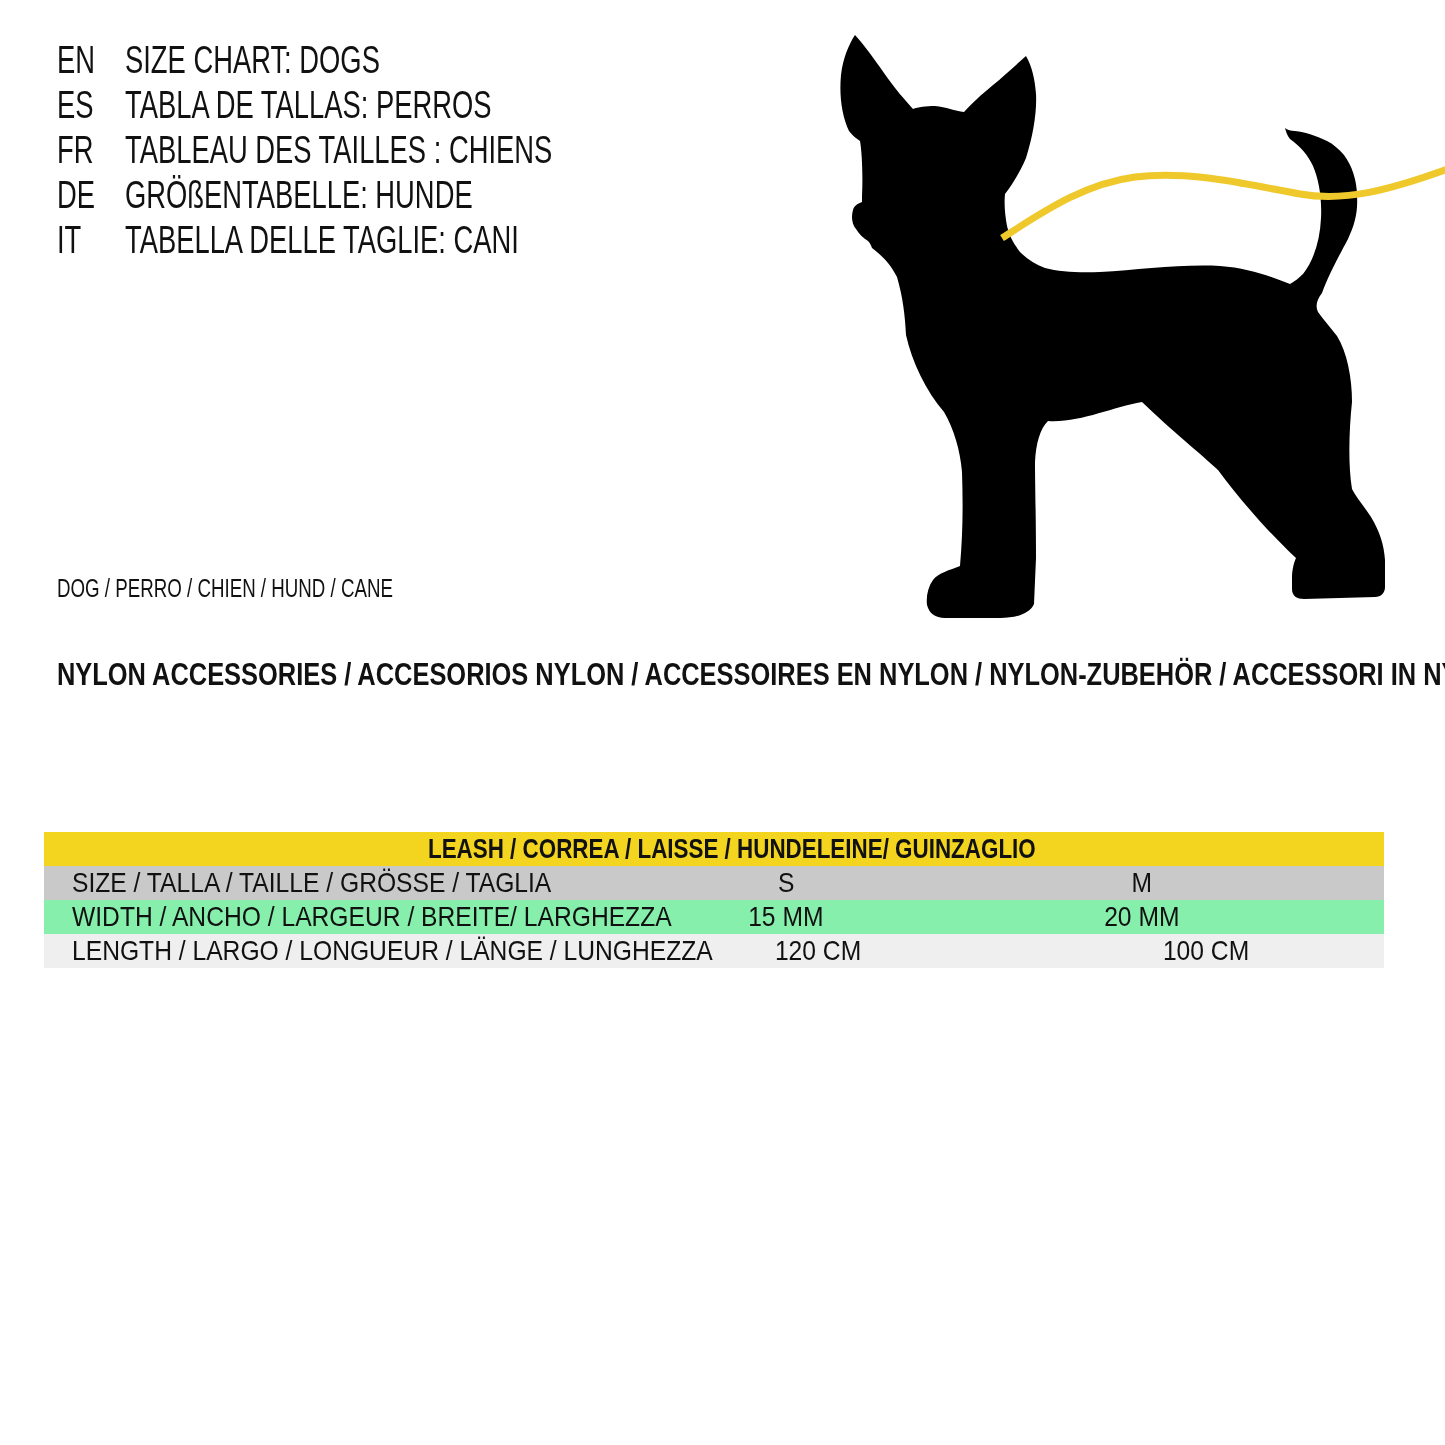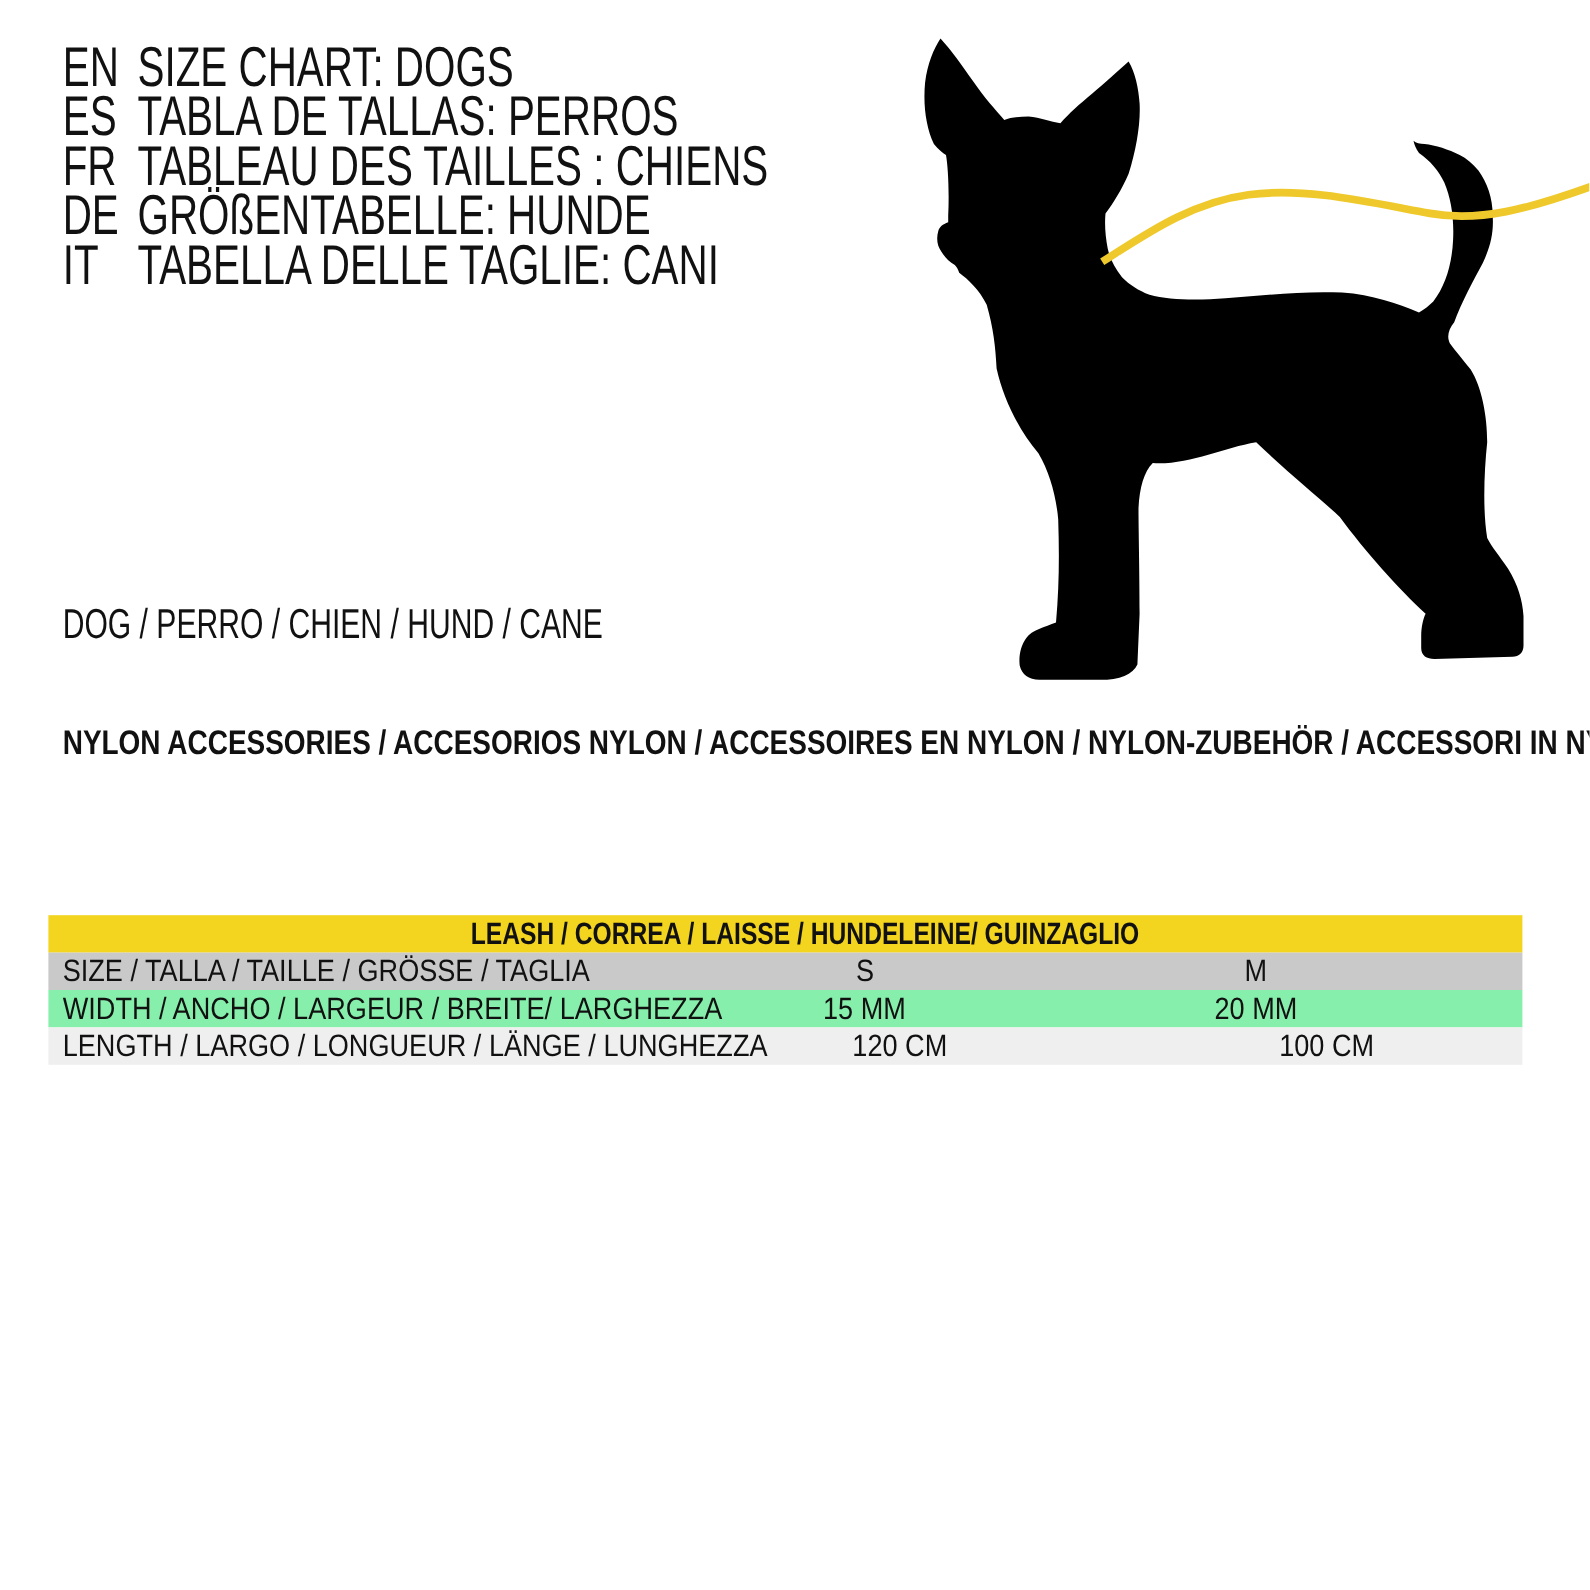--- a/index.html
+++ b/index.html
@@ -13,36 +13,36 @@
   }
   .canvas{position:absolute;inset:0;width:1445px;height:1445px;}
 
   
   .cond{display:inline-block;transform:scaleX(0.72);transform-origin:0 50%;white-space:nowrap;}
   .cond-c{display:inline-block;transform:scaleX(0.80);transform-origin:50% 50%;white-space:nowrap;}
   .cond-t{display:inline-block;transform:scaleX(0.88);transform-origin:0 50%;white-space:nowrap;}
   .cond-tc{display:inline-block;transform:scaleX(0.88);transform-origin:50% 50%;white-space:nowrap;}
 
   
-  .lang-block{position:absolute;left:57px;top:38px;font-size:51px;line-height:45px;}
+  .lang-block{position:absolute;left:57px;top:38px;font-size:38px;line-height:45px;}
   .lang-row{display:flex;}
   .lang-code{width:68px;flex:0 0 68px;}
 
   
-  .animal-line{position:absolute;left:57px;top:546px;font-size:38px;line-height:45px;}
+  .animal-line{position:absolute;left:57px;top:566px;font-size:26px;line-height:45px;}
 
   
   .category-line{position:absolute;left:57px;top:652px;font-size:31px;line-height:45px;font-weight:700;}
   .category-line .cond{transform:scaleX(0.82);}
 
   
   .size-table{position:absolute;left:44px;top:832px;width:1340px;}
   .trow{display:grid;grid-template-columns:564px 356px 356px 1fr;align-items:center;height:34px;font-size:28px;}
   .thead{display:block;text-align:center;height:34px;line-height:34px;font-size:28px;font-weight:700;padding-left:36px;}
-  .cell-label{padding-left:13px;}
+  .cell-label{padding-left:28px;}
   .cell-val{text-align:center;}
 
   
   .hero-svg{position:absolute;left:0;top:0;width:1445px;height:1445px;pointer-events:none;}
 </style>
 </head>
 <body>
 
 <div class="canvas">
 

